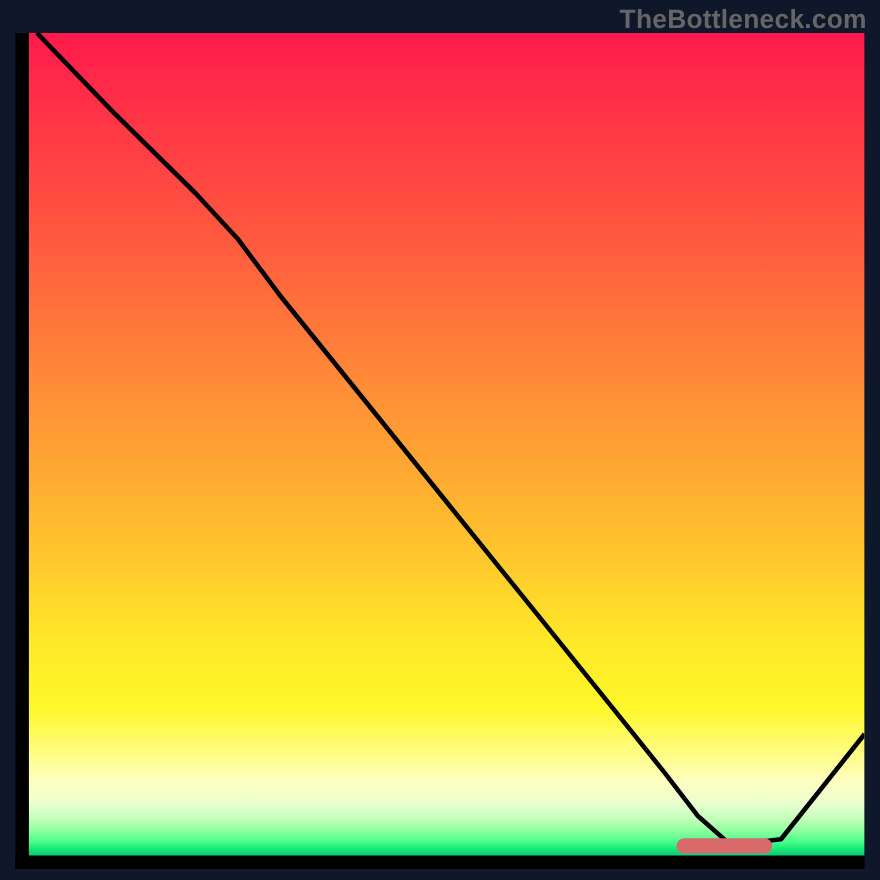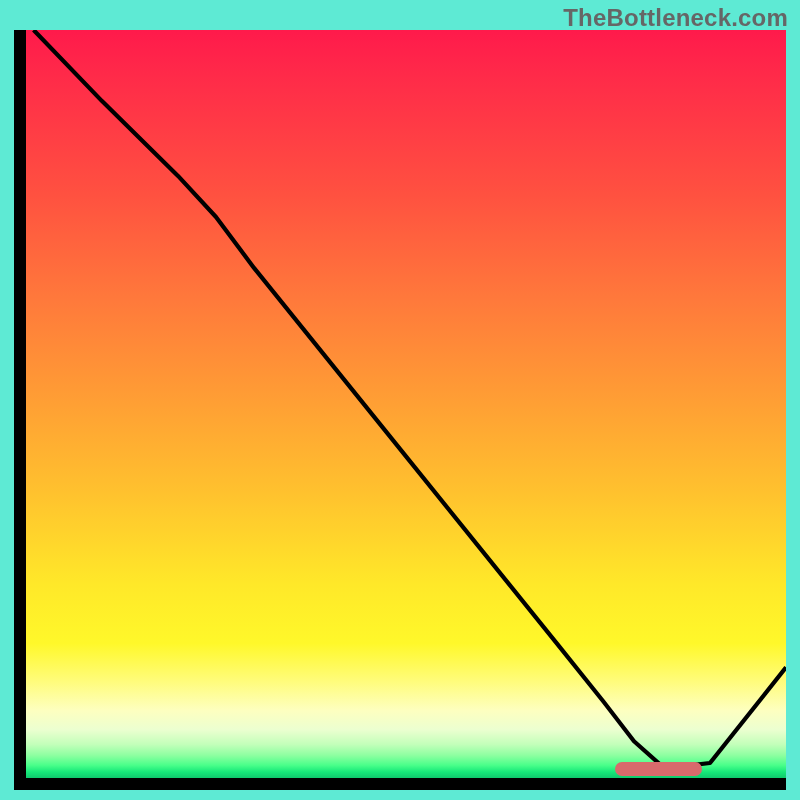--- a/index.html
+++ b/index.html
@@ -1,21 +1,21 @@
 <!DOCTYPE html>
 <html><head>
 <meta charset="utf-8">
 <style>
   * { margin: 0; padding: 0; box-sizing: border-box; }
   html, body { width: 800px; height: 800px; overflow: hidden; background: #fff; }
   .frame {
     position: relative;
     width: 800px;
     height: 800px;
-    background: #5eead4;
+    background: #0f172a;
   }
   .watermark {
     position: absolute;
     top: 4px;
     right: 12px;
     font-family: Arial, Helvetica, sans-serif;
     font-size: 24px;
     font-weight: 600;
     color: #666666;
     letter-spacing: 0.2px;

